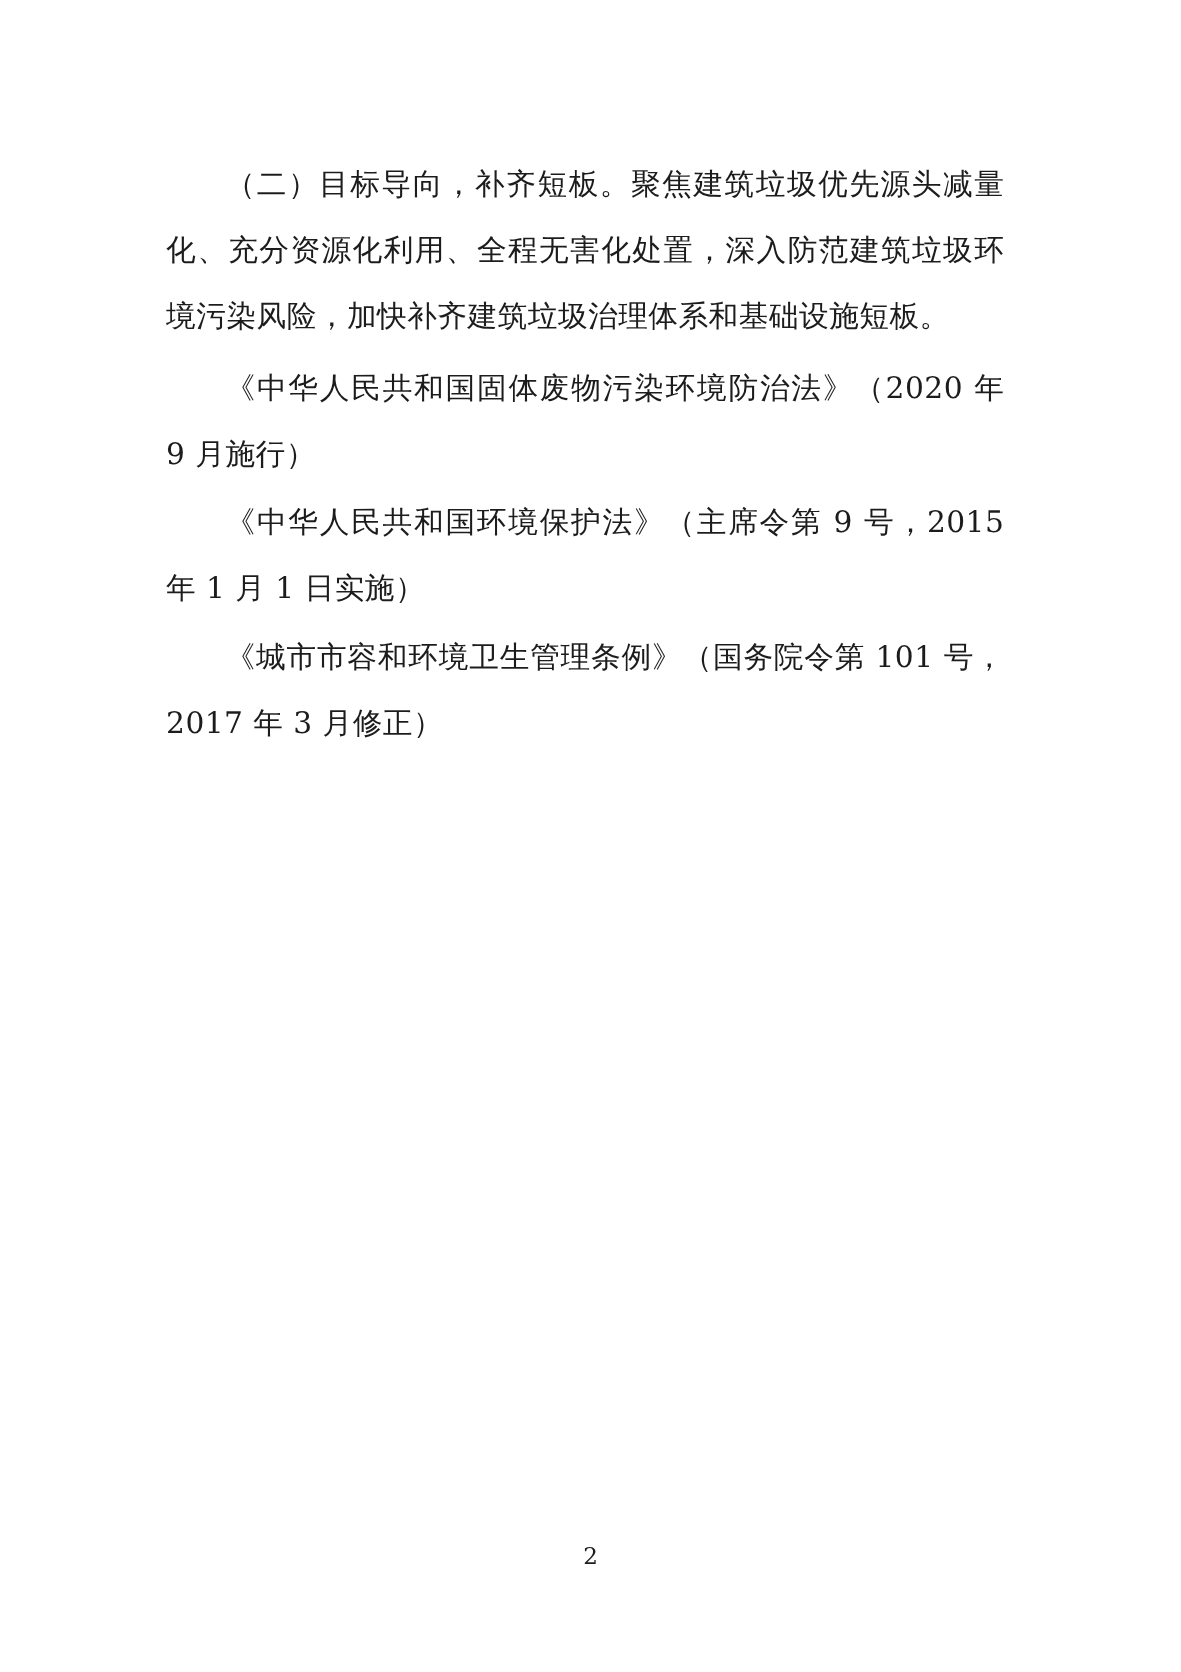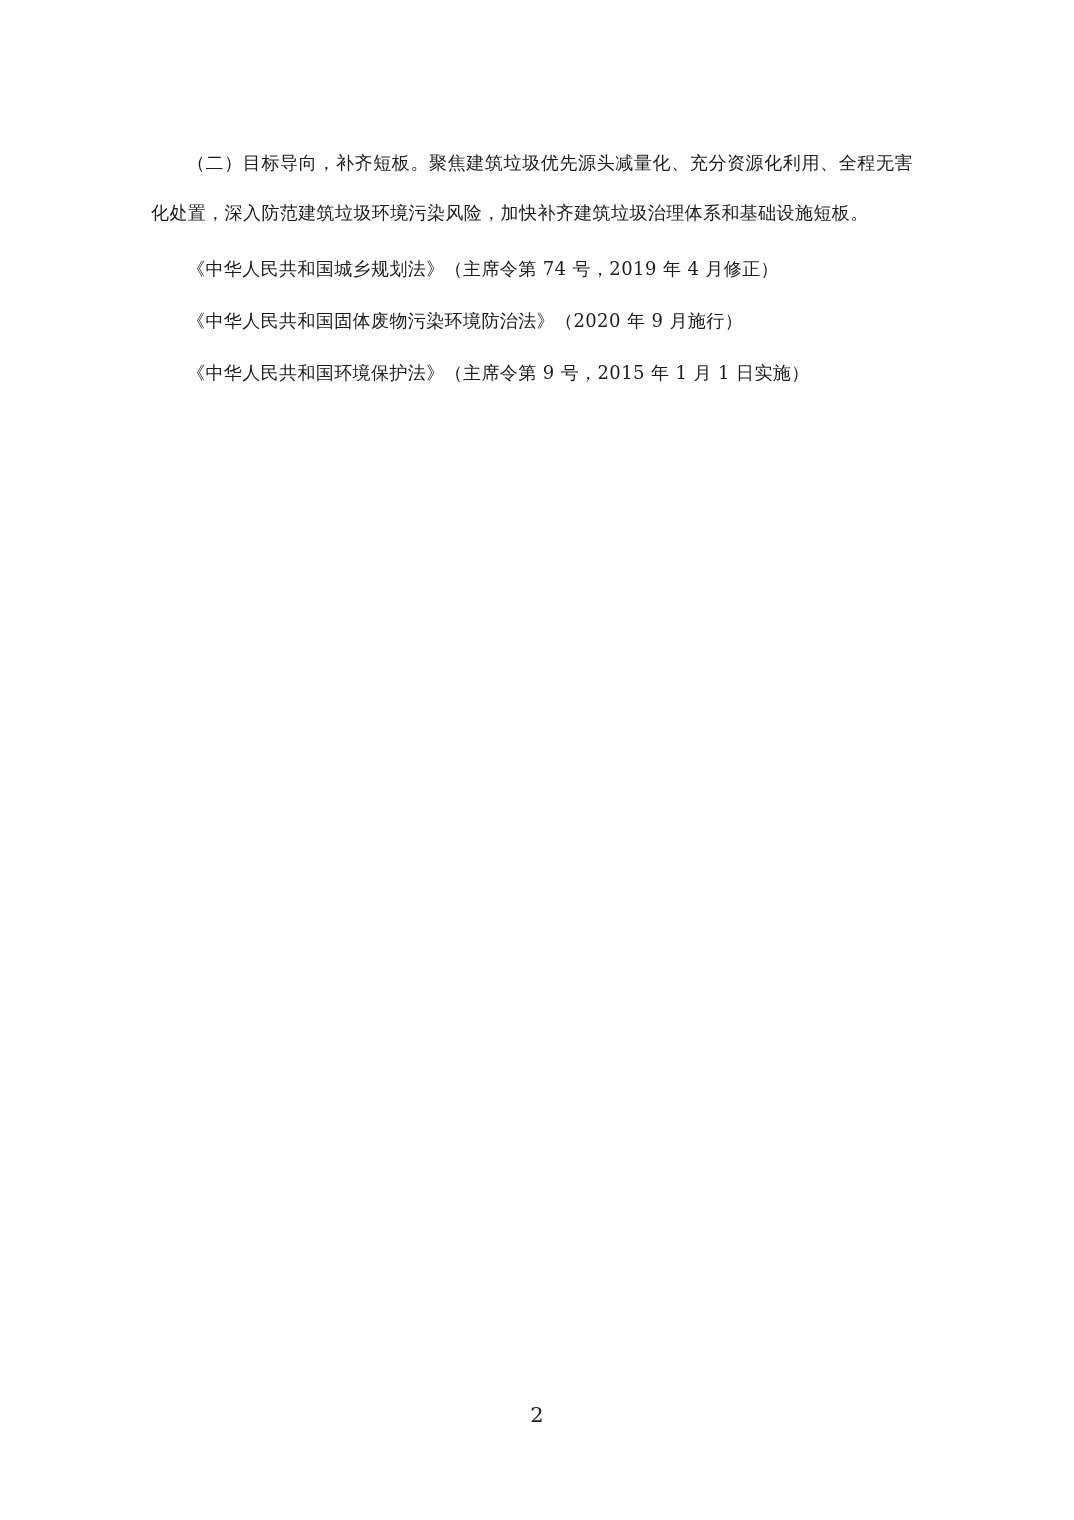--- a/index.html
+++ b/index.html
@@ -18,22 +18,22 @@
     overflow: hidden;
   }
   .content {
     position: absolute;
     left: 151px;
     top: 138px;
     width: 762px;
   }
   .content p {
     margin: 0;
-    font-size: 18px;
-    line-height: 50px;
+    font-size: 27px;
+    line-height: 60px;
     letter-spacing: 0.4px;
     text-align: justify;
     text-justify: inter-character;
     text-indent: 2em;
   }
   .body-para {
     margin-bottom: 6px !important;
   }
   .section-heading {
     margin-top: 14px !important;
@@ -64,27 +64,27 @@
 
 <div class="page">
   <div class="content">
 
     <p class="body-para">（二）目标导向，补齐短板。聚焦建筑垃圾优先源头减量化、充分资源化利用、全程无害化处置，深入防范建筑垃圾环境污染风险，加快补齐建筑垃圾治理体系和基础设施短板。</p>
 
 
 
 
 
-    <p class="law-item">《中华人民共和国城乡规划法》（主席令第 74 号，2019 年 4 月修正）</p>
 
     <p class="law-item">《中华人民共和国固体废物污染环境防治法》（2020 年 9 月施行）</p>
 
     <p class="law-item">《中华人民共和国环境保护法》（主席令第 9 号，2015 年 1 月 1 日实施）</p>
 
 
 
+    <p class="law-item">《城市市容和环境卫生管理条例》（国务院令第 101 号，2017 年 3 月修正）</p>
 
   </div>
 
   <div class="footer">
     <span class="page-number">2</span>
   </div>
 </div>
 
 </body></html>

